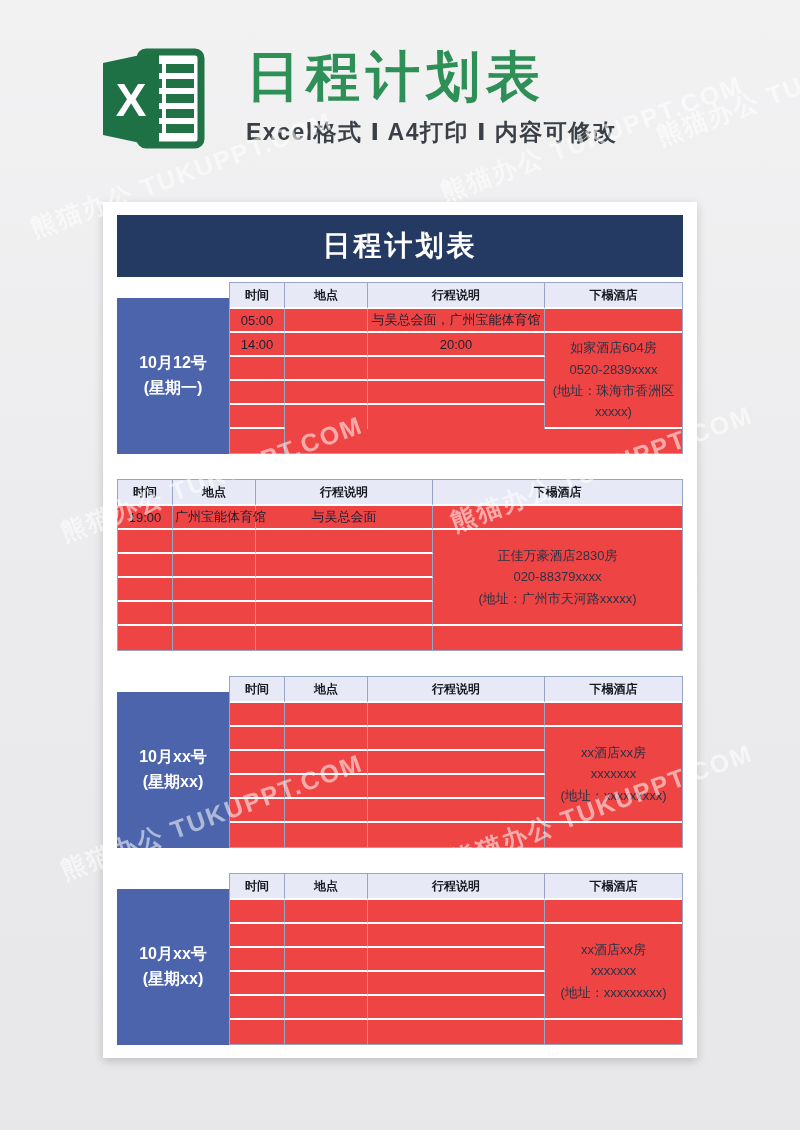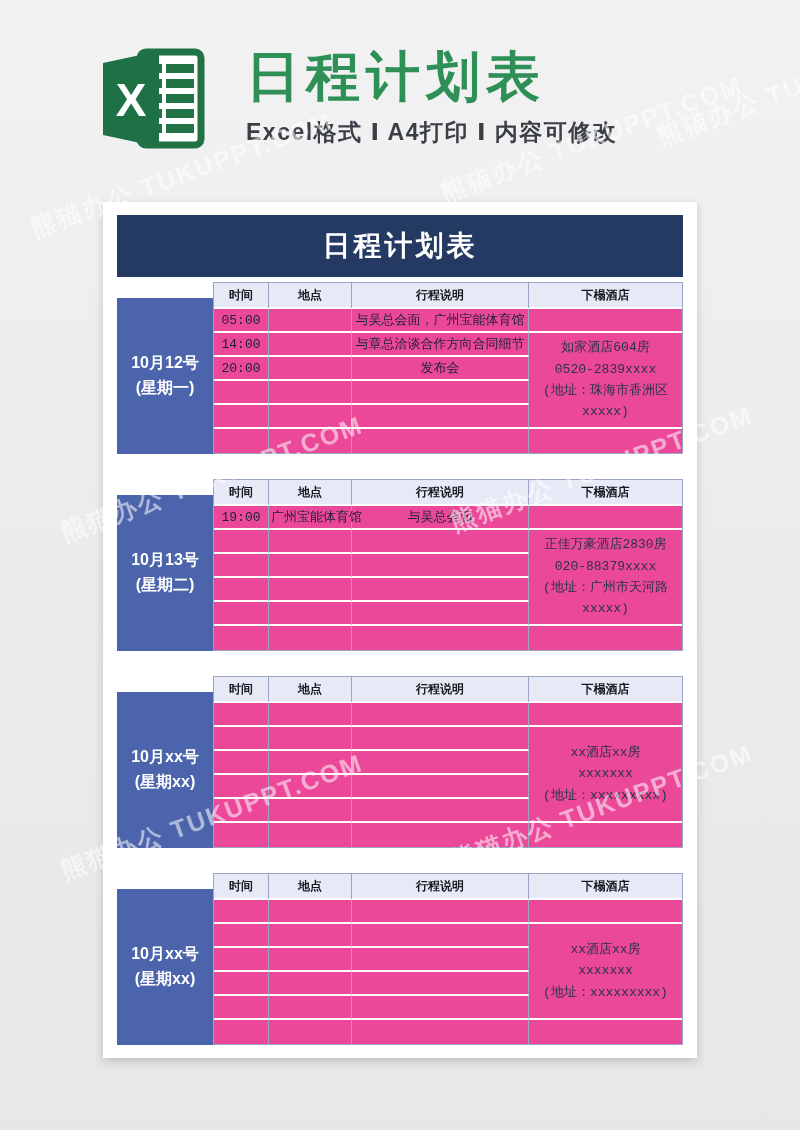--- a/index.html
+++ b/index.html
@@ -39,30 +39,30 @@
   }
   .banner {
     height:62px; background:#253a62; margin-bottom:5px;
     color:#ffffff; font-size:28px; font-weight:bold; letter-spacing:3px;
     display:flex; align-items:center; justify-content:center;
   }
   .sec { display:flex; }
   .sec + .sec { margin-top:25px; }
 
   .side {
-    width:96px; flex:0 0 auto; background:#4c64ab; color:#ffffff;
+    width:112px; flex:0 0 auto; background:#4c64ab; color:#ffffff;
     display:flex; flex-direction:column; align-items:center; justify-content:center;
     font-weight:bold; font-size:16px; line-height:1.55; text-align:center;margin-top:16px;
   }
 
   .tbl {
     flex:1; display:grid;
     grid-template-columns:55px 83px 177px 1fr;
     grid-template-rows:26px repeat(6,24px);
-    border:1px solid #9aa4c4; background:#ec4899;font-family:Liberation Mono, monospace;
+    border:1px solid #9aa4c4; background:#ef4444;
   }
   .th {
     background:#e7eaf6; border-bottom:2px solid #ffffff;
     font-size:12px; font-weight:bold; color:#15181f;
     display:flex; align-items:center; justify-content:center; white-space:nowrap;
   }
   .td {
     border-bottom:2px solid #ffffff; font-size:13px; color:#1b2133;
     display:flex; align-items:center; justify-content:center;
     white-space:nowrap; overflow:visible;
@@ -137,45 +137,39 @@
         <div>(地址：珠海市香洲区xxxxx)</div>
       </div>
       <div class="td hotel-bottom"></div>
 
       <div class="td c1">05:00</div>
       <div class="td c2 place"></div>
       <div class="td c3">与吴总会面，广州宝能体育馆</div>
 
       <div class="td c1">14:00</div>
       <div class="td c2 place"></div>
-      <div class="td c3">与章总洽谈合作方向合同细节</div>
 
       <div class="td c1">20:00</div>
       <div class="td c2 place"></div>
-      <div class="td c3">发布会</div>
-
-      <div class="td c1"></div>
-      <div class="td c2 place"></div>
-      <div class="td c3"></div>
-
-      <div class="td c1"></div>
-      <div class="td c2 place"></div>
-      <div class="td c3"></div>
-
-      <div class="td c1 rlast"></div>
-      <div class="td c2 place rlast"></div>
-      <div class="td c3 rlast"></div>
-    </div>
-  </section>
-
-  <section class="sec">
-    <aside class="side">
-      <div>10月13号</div>
-      <div>(星期二)</div>
-    </aside>
+
+      <div class="td c1"></div>
+      <div class="td c2 place"></div>
+      <div class="td c3"></div>
+
+      <div class="td c1"></div>
+      <div class="td c2 place"></div>
+      <div class="td c3"></div>
+
+      <div class="td c1 rlast"></div>
+      <div class="td c2 place rlast"></div>
+      <div class="td c3 rlast"></div>
+    </div>
+  </section>
+
+  <section class="sec">
     <div class="tbl">
       <div class="th c1">时间</div>
       <div class="th c2">地点</div>
       <div class="th c3">行程说明</div>
       <div class="th">下榻酒店</div>
 
       <div class="td hotel-top"></div>
       <div class="hotel">
         <div>正佳万豪酒店2830房</div>
         <div>020-88379xxxx</div>

